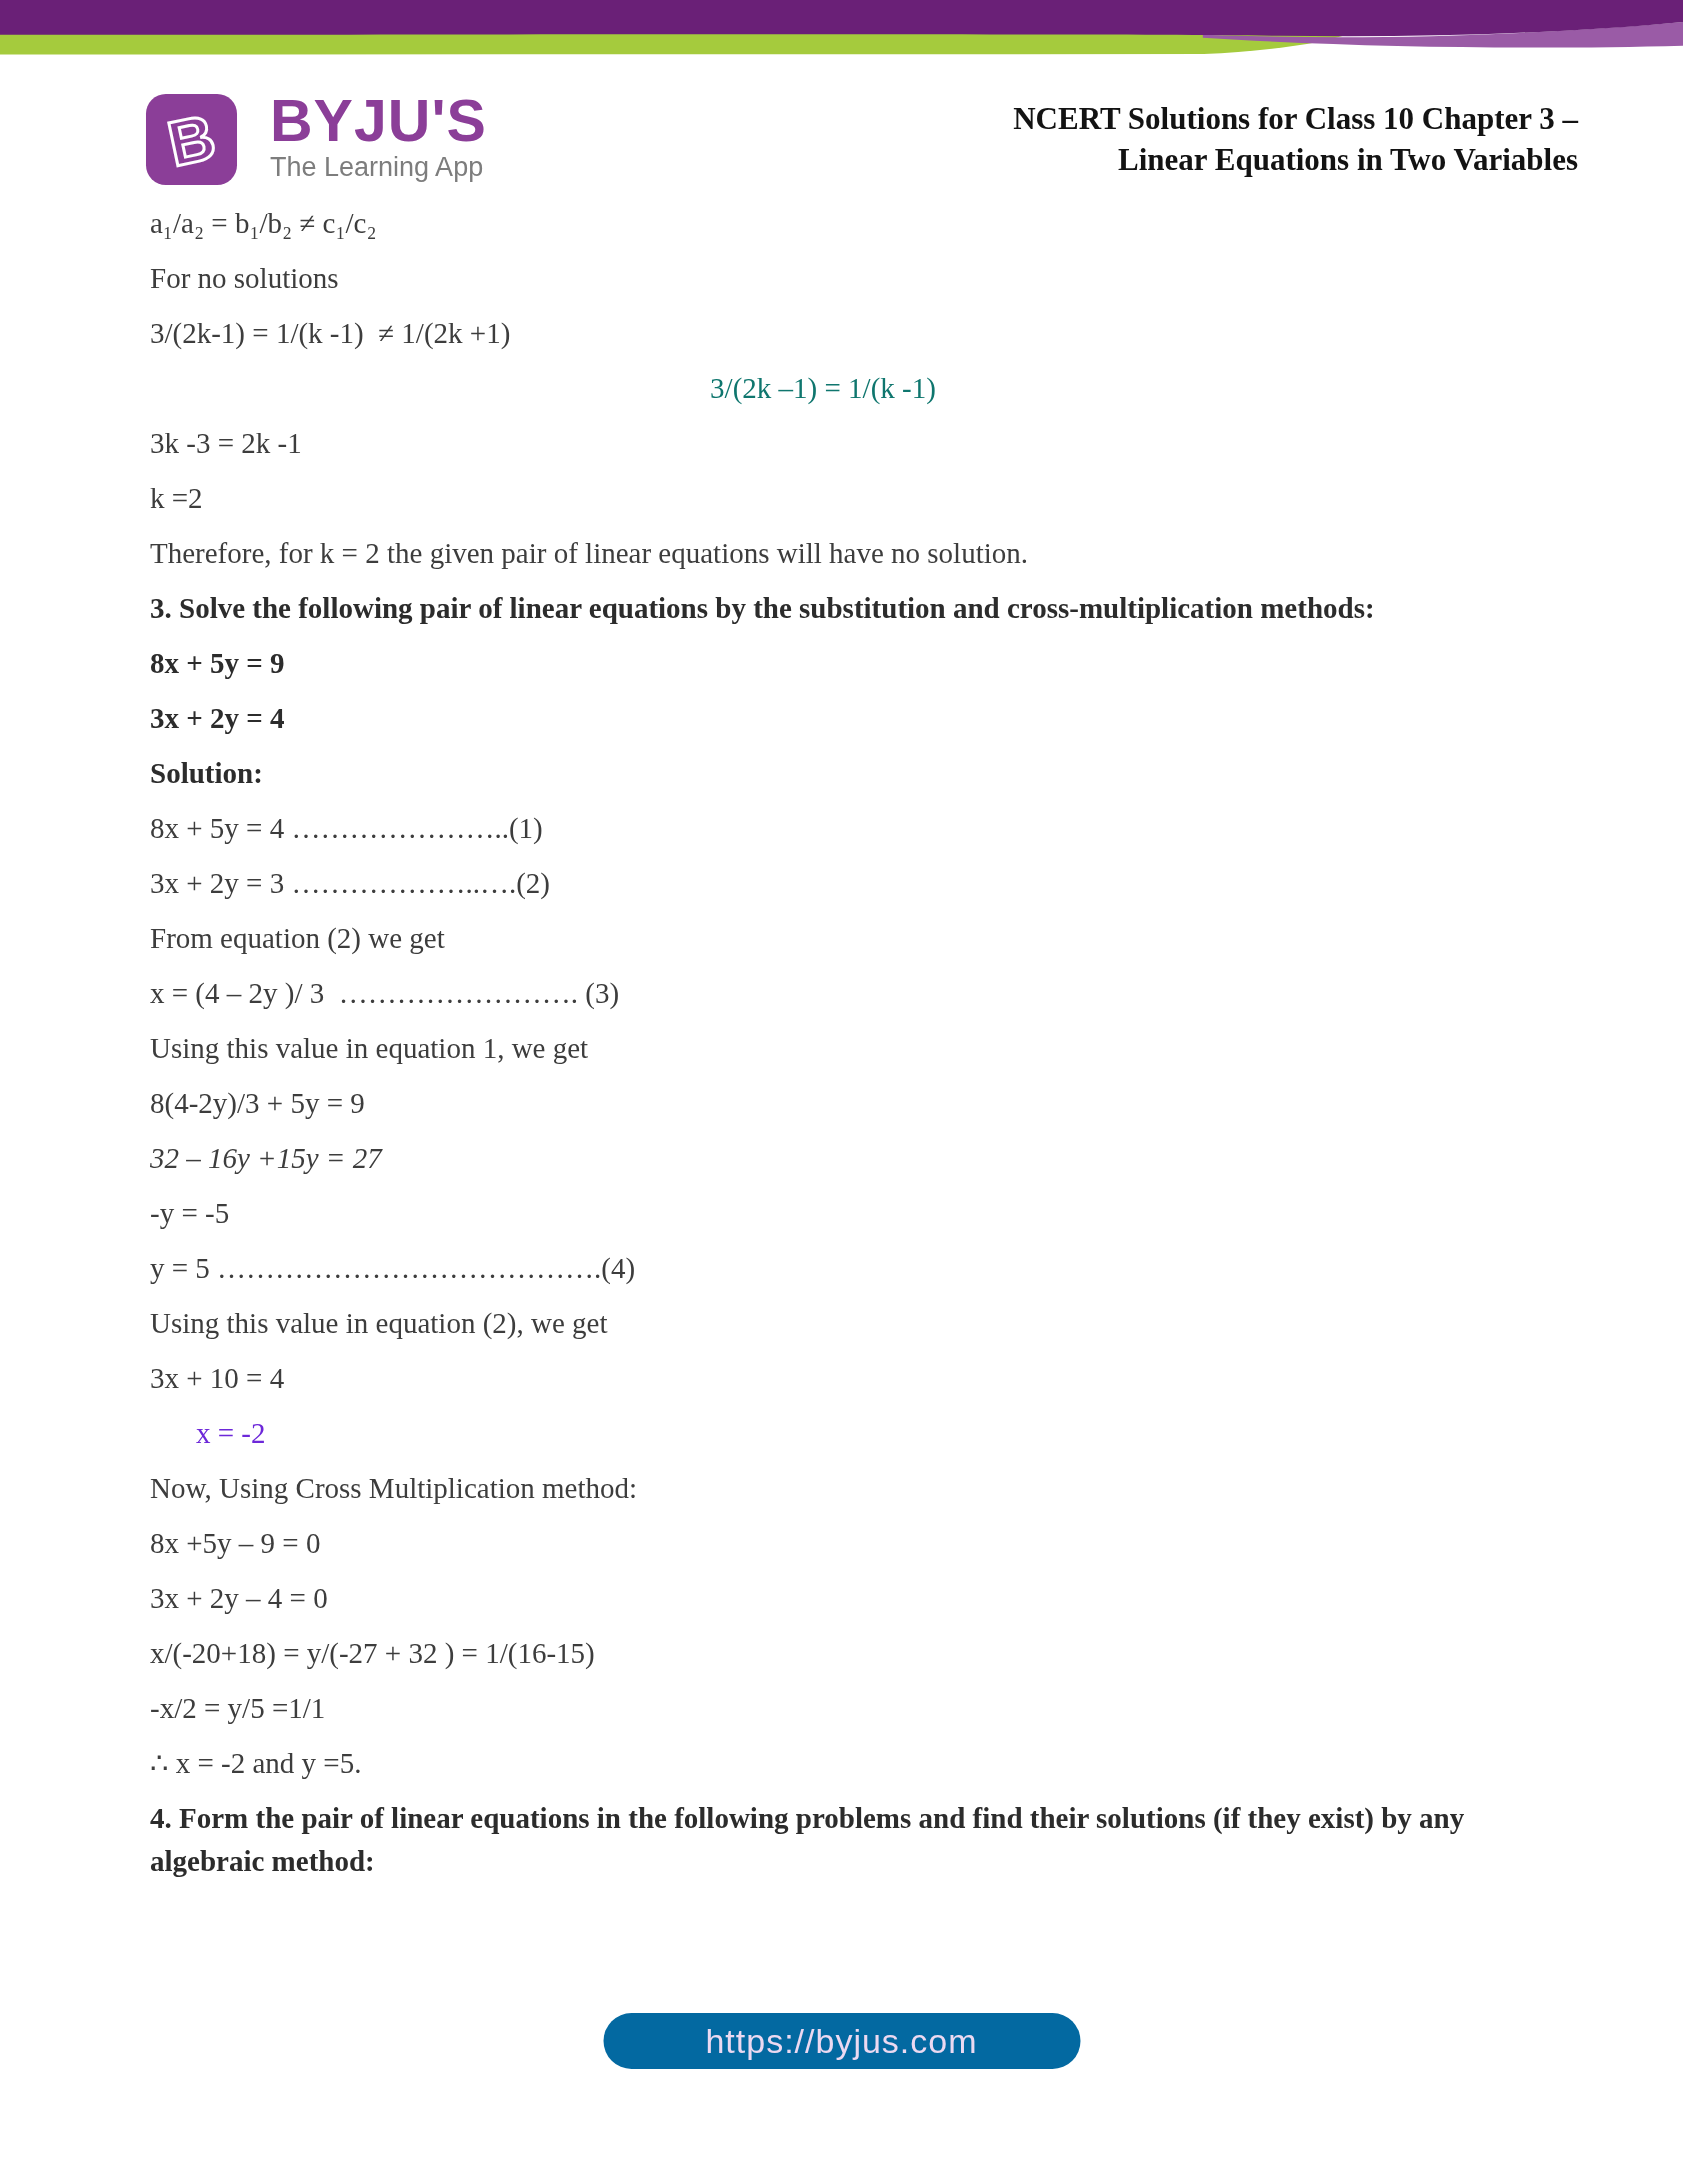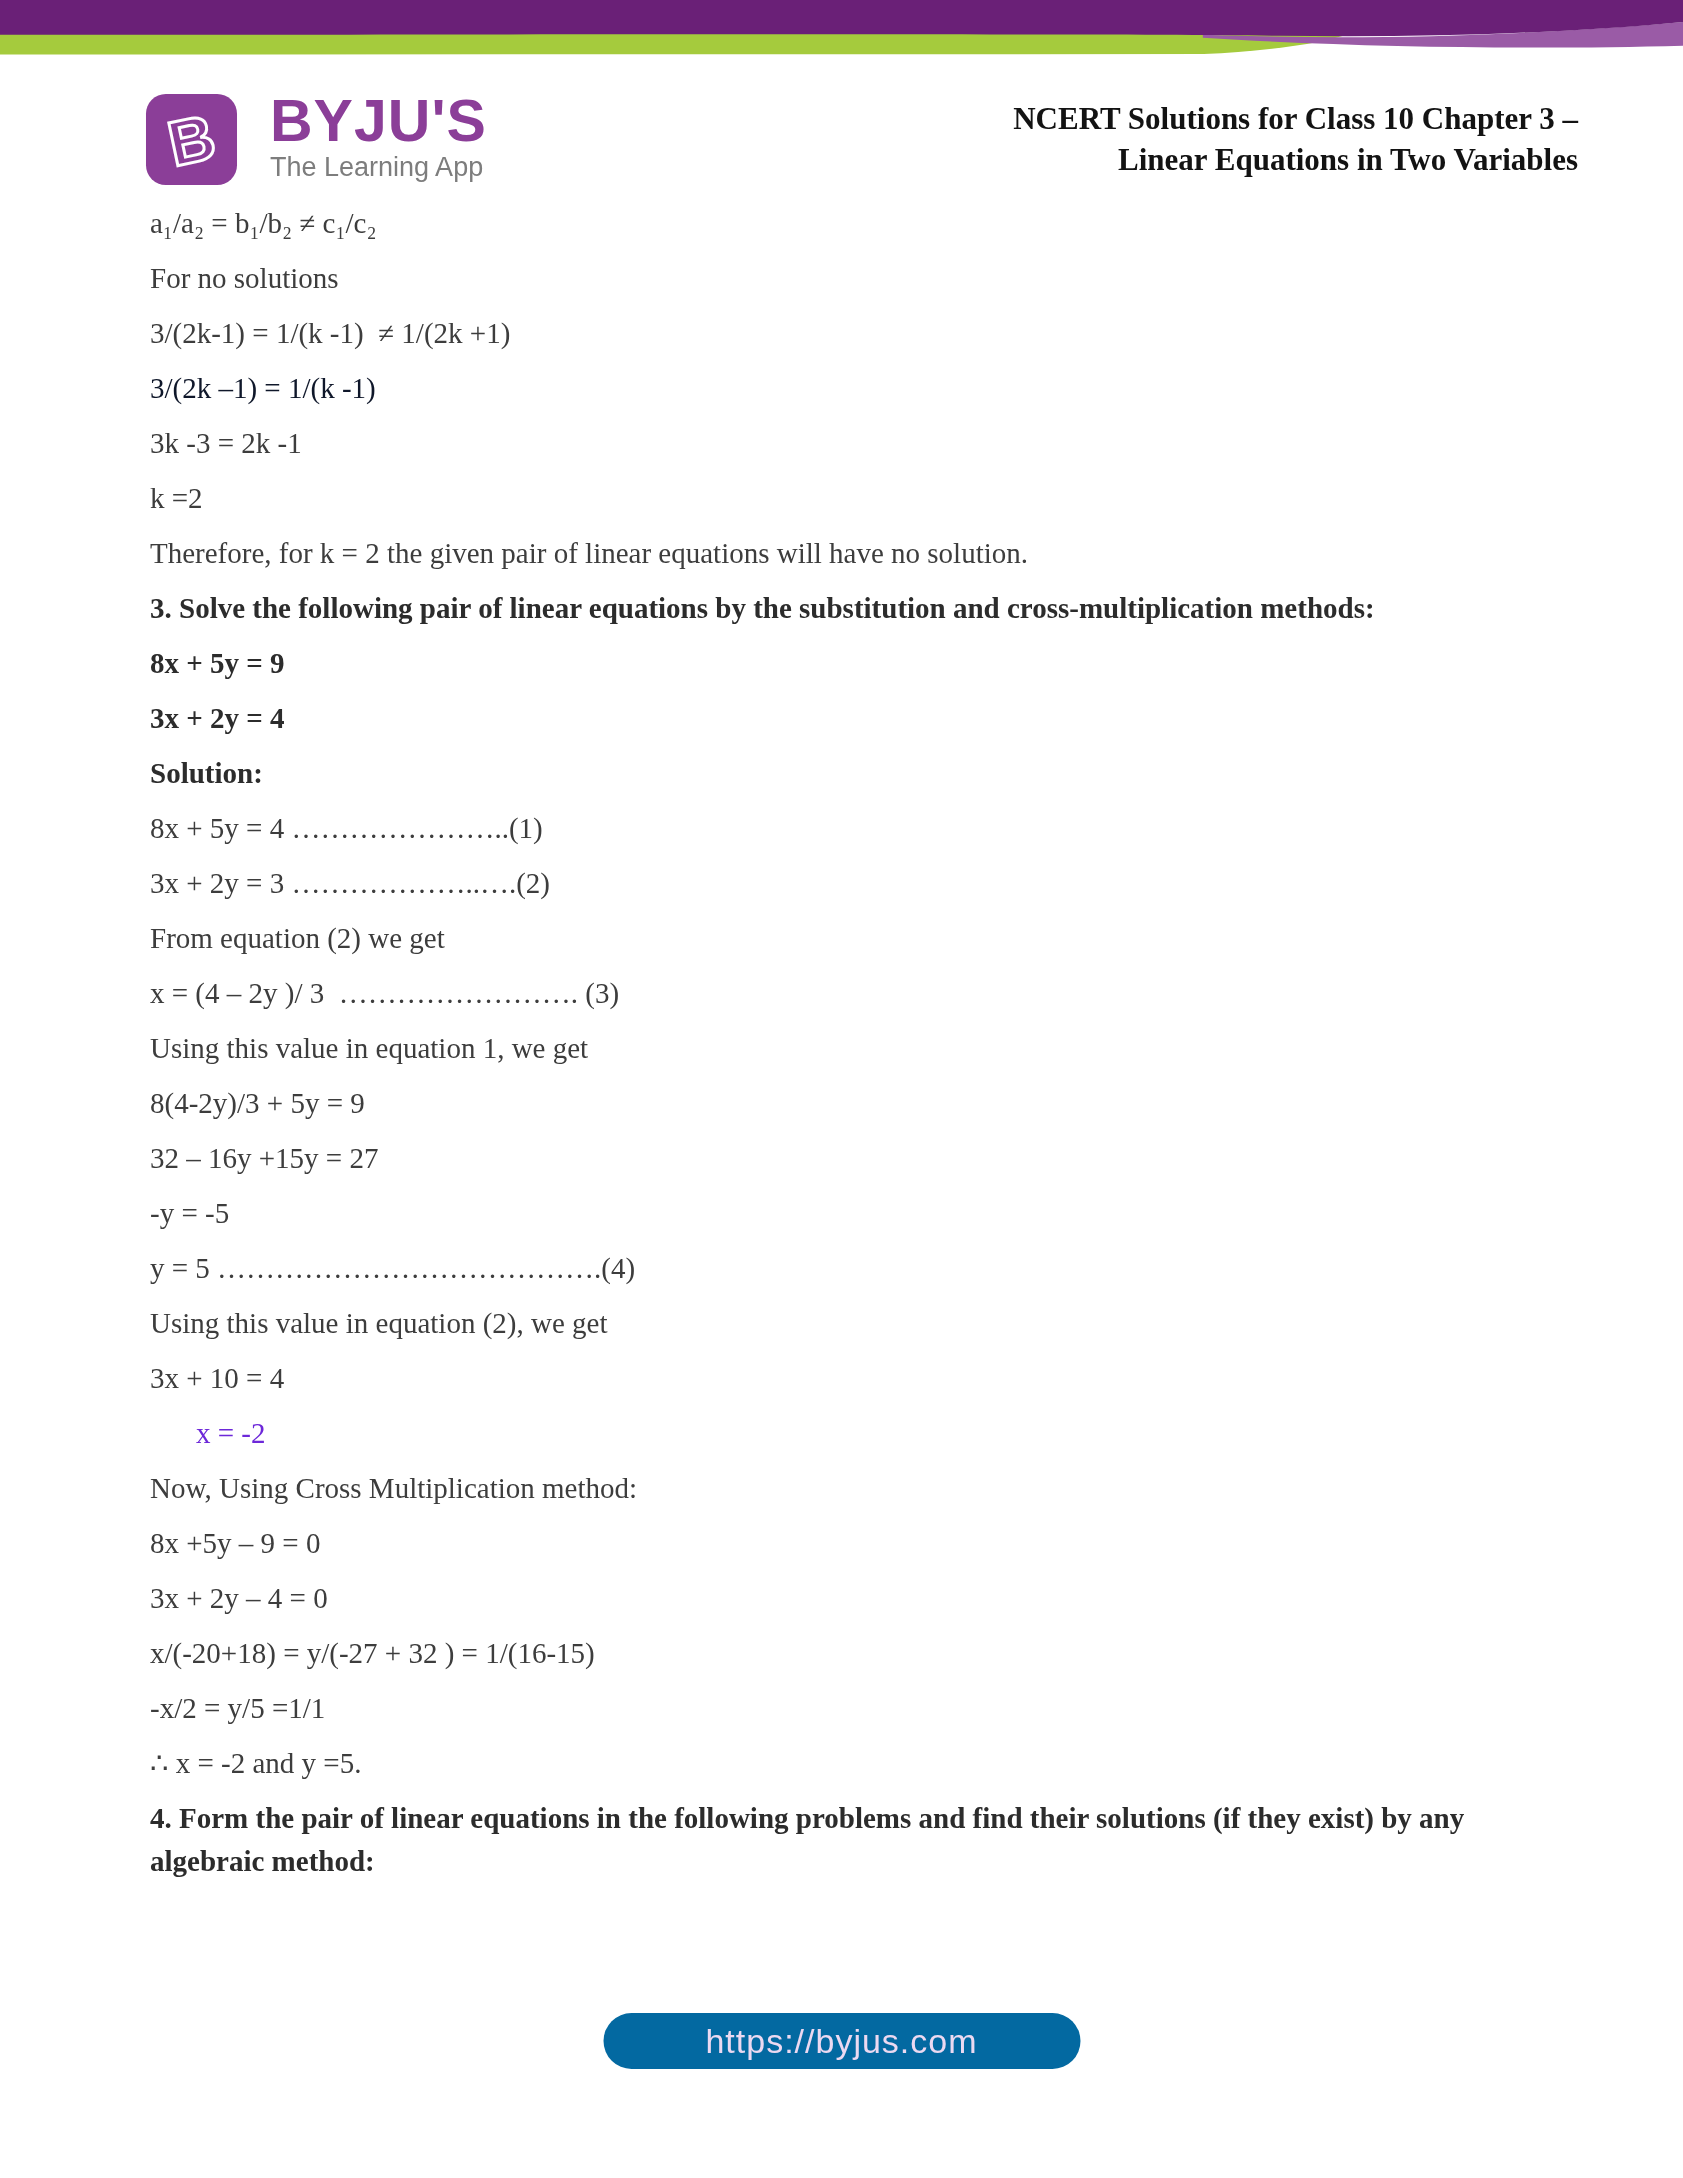--- a/index.html
+++ b/index.html
@@ -86,21 +86,21 @@
 </div>
 
 <div class="content">
 
     <p style="color: rgb(61, 61, 61);">a₁/a₂ = b₁/b₂ ≠ c₁/c₂</p>
 
     <p style="color: rgb(61, 61, 61);">For no solutions</p>
 
     <p style="color: rgb(61, 61, 61);">3/(2k-1) = 1/(k -1)  ≠ 1/(2k +1)</p>
 
-    <p style="color: #0f172a;">3/(2k –1) = 1/(k -1)</p>
+    <p style="color: #0f766e; text-align: center;">3/(2k –1) = 1/(k -1)</p>
 
     <p style="color: rgb(61, 61, 61);">3k -3 = 2k -1</p>
 
     <p style="color: rgb(61, 61, 61);">k =2</p>
 
     <p style="color: rgb(61, 61, 61);">Therefore, for k = 2 the given pair of linear equations will have no solution.</p>
 
     <p class="bold">3. Solve the following pair of linear equations by the substitution and cross-multiplication methods:</p>
 
     <p class="bold">8x + 5y = 9</p>
@@ -114,21 +114,21 @@
     <p style="color: rgb(61, 61, 61);">3x + 2y = 3 ………………..….(2)</p>
 
     <p style="color: rgb(61, 61, 61);">From equation (2) we get</p>
 
     <p style="color: rgb(61, 61, 61);">x = (4 – 2y )/ 3  ……………………. (3)</p>
 
     <p style="color: rgb(61, 61, 61);">Using this value in equation 1, we get</p>
 
     <p style="color: rgb(61, 61, 61);">8(4-2y)/3 + 5y = 9</p>
 
-    <p style="color: rgb(61, 61, 61);">32 – 16y +15y = 27</p>
+    <p style="color: rgb(61, 61, 61); font-style: italic;">32 – 16y +15y = 27</p>
 
     <p style="color: rgb(61, 61, 61);">-y = -5</p>
 
     <p style="color: rgb(61, 61, 61);">y = 5 ………………………………….(4)</p>
 
     <p style="color: rgb(61, 61, 61);">Using this value in equation (2), we get</p>
 
     <p style="color: rgb(61, 61, 61);">3x + 10 = 4</p>
 
     <p style="color: #6d28d9; margin-left: 46px;">x = -2</p>

